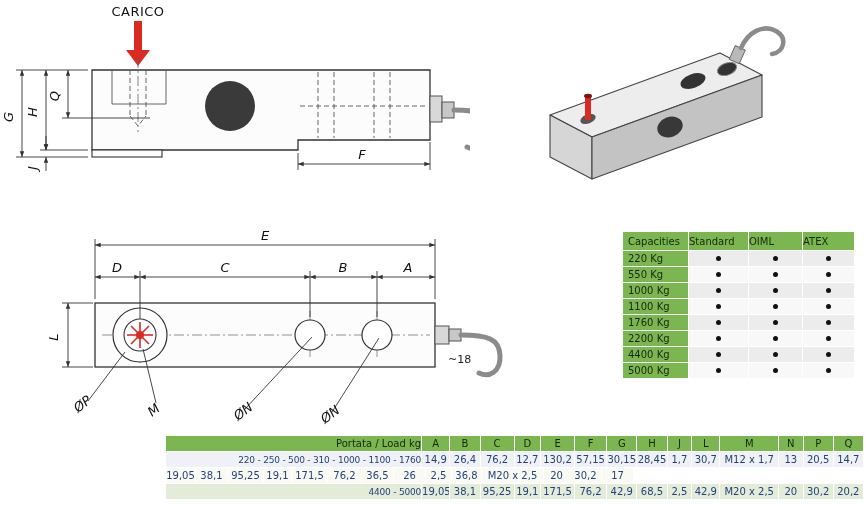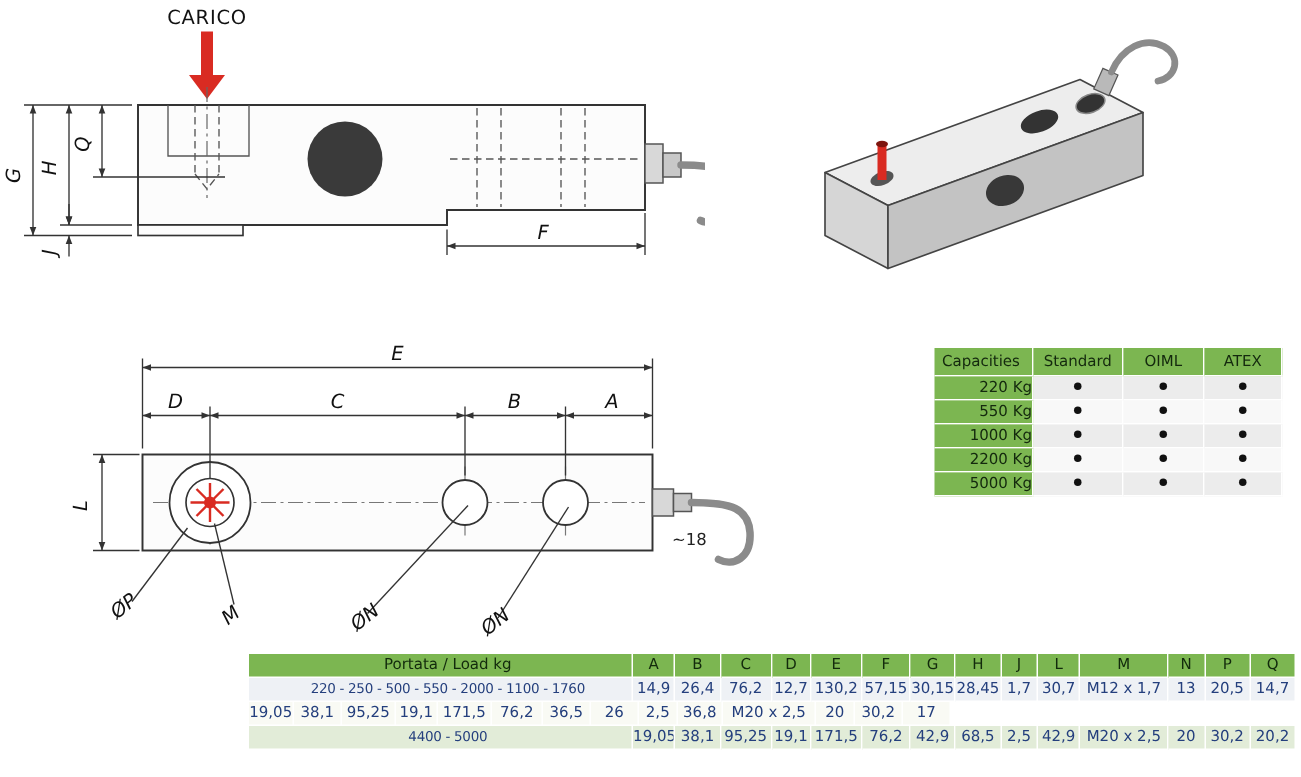--- a/index.html
+++ b/index.html
@@ -12,35 +12,35 @@
 
   .t-carico { font-size: 13px; fill: #111; letter-spacing: .5px; font-family: "DejaVu Sans", sans-serif; }
   .t-dim    { font-size: 13px; font-style: italic; fill: #111; font-family: "DejaVu Sans", sans-serif; }
   .t-small  { font-size: 11px; fill: #222; font-family: "DejaVu Sans", sans-serif; }
   .dimline line { stroke: #333; stroke-width: 0.9; }
 
   
   #capacities { position: absolute; left: 623px; top: 232px; width: 232px; font-size: 10px; color: #14290e; }
   .c-row { display: flex; }
   .c-cell { border-right: 1px solid #fff; border-bottom: 1px solid #fff; height: 16px; line-height: 16px; overflow: hidden; white-space: nowrap; }
-  .c-header .c-cell { height: 19px; line-height: 19px; background: #7cb651; text-align: center; }
+  .c-header .c-cell { height: 19px; line-height: 19px; background: #7cb651; text-align: left; }
   .c-header .c-c0 { text-align: left; padding-left: 5px; }
-  .c-c0 { width: 66px; text-align: right; } .c-c1 { width: 60px; } .c-c2 { width: 54px; } .c-c3 { width: 52px; }
+  .c-c0 { width: 66px; } .c-c1 { width: 60px; } .c-c2 { width: 54px; } .c-c3 { width: 52px; }
   .c-label { background: #7cb651; padding-left: 5px; }
   .c-dot { text-align: center; }
   .c-row:nth-child(even) .c-dot { background: #ececec; }
   .c-row:nth-child(odd):not(.c-header) .c-dot { background: #f8f8f8; }
   .dot { display: inline-block; width: 5px; height: 5px; border-radius: 50%; background: #111; vertical-align: middle; margin-top: -2px; }
 
   
   #dims { position: absolute; left: 166px; top: 436px; width: 698px; font-size: 10px; color: #243f7d; }
   .d-row { display: flex; }
   .d-cell { border-right: 1px solid #fff; border-bottom: 1px solid #fff; height: 16px; line-height: 16px; text-align: center; overflow: hidden; white-space: nowrap; }
   .d-header .d-cell { background: #7cb651; color: #122a0c; }
-  .d-c0 { width: 271px; text-align: center; padding-left: 10px; }
+  .d-c0 { width: 271px; text-align: right; padding-left: 10px; }
   .d-c1{width:30px}.d-c2{width:32px}.d-c3{width:36px}.d-c4{width:28px}.d-c5{width:36px}
   .d-c6{width:34px}.d-c7{width:32px}.d-c8{width:32px}.d-c9{width:26px}.d-c10{width:30px}
   .d-c11{width:62px}.d-c12{width:26px}.d-c13{width:32px}.d-c14{width:32px}
   .d-r1 .d-cell { background: #eef1f5; }
   .d-r2 .d-cell { background: #f9faf4; }
   .d-r3 .d-cell { background: #e2ecd8; }
   .d-port { font-size: 9px; letter-spacing: -0.2px; }
 </style>
 </head>
 <body>
@@ -220,21 +220,39 @@
       <div class="c-cell c-c2 c-dot"><span class="dot"></span></div>
       <div class="c-cell c-c3 c-dot"><span class="dot"></span></div>
     </div>
     <div class="c-row">
       <div class="c-cell c-c0 c-label">1000 Kg</div>
       <div class="c-cell c-c1 c-dot"><span class="dot"></span></div>
       <div class="c-cell c-c2 c-dot"><span class="dot"></span></div>
       <div class="c-cell c-c3 c-dot"><span class="dot"></span></div>
     </div>
     <div class="c-row">
+      <div class="c-cell c-c0 c-label">1100 Kg</div>
+      <div class="c-cell c-c1 c-dot"><span class="dot"></span></div>
+      <div class="c-cell c-c2 c-dot"><span class="dot"></span></div>
+      <div class="c-cell c-c3 c-dot"><span class="dot"></span></div>
+    </div>
+    <div class="c-row">
+      <div class="c-cell c-c0 c-label">1760 Kg</div>
+      <div class="c-cell c-c1 c-dot"><span class="dot"></span></div>
+      <div class="c-cell c-c2 c-dot"><span class="dot"></span></div>
+      <div class="c-cell c-c3 c-dot"><span class="dot"></span></div>
+    </div>
+    <div class="c-row">
       <div class="c-cell c-c0 c-label">2200 Kg</div>
+      <div class="c-cell c-c1 c-dot"><span class="dot"></span></div>
+      <div class="c-cell c-c2 c-dot"><span class="dot"></span></div>
+      <div class="c-cell c-c3 c-dot"><span class="dot"></span></div>
+    </div>
+    <div class="c-row">
+      <div class="c-cell c-c0 c-label">4400 Kg</div>
       <div class="c-cell c-c1 c-dot"><span class="dot"></span></div>
       <div class="c-cell c-c2 c-dot"><span class="dot"></span></div>
       <div class="c-cell c-c3 c-dot"><span class="dot"></span></div>
     </div>
     <div class="c-row">
       <div class="c-cell c-c0 c-label">5000 Kg</div>
       <div class="c-cell c-c1 c-dot"><span class="dot"></span></div>
       <div class="c-cell c-c2 c-dot"><span class="dot"></span></div>
       <div class="c-cell c-c3 c-dot"><span class="dot"></span></div>
     </div>
@@ -253,21 +271,21 @@
       <div class="d-cell d-c8">H</div>
       <div class="d-cell d-c9">J</div>
       <div class="d-cell d-c10">L</div>
       <div class="d-cell d-c11">M</div>
       <div class="d-cell d-c12">N</div>
       <div class="d-cell d-c13">P</div>
       <div class="d-cell d-c14">Q</div>
     </div>
 
     <div class="d-row d-r1">
-      <div class="d-cell d-c0 d-port">220 - 250 - 500 - 550 - 2000 - 1100 - 1760</div>
+      <div class="d-cell d-c0 d-port">220 - 250 - 500 - 310 - 1000 - 1100 - 1760</div>
       <div class="d-cell d-c1">14,9</div>
       <div class="d-cell d-c2">26,4</div>
       <div class="d-cell d-c3">76,2</div>
       <div class="d-cell d-c4">12,7</div>
       <div class="d-cell d-c5">130,2</div>
       <div class="d-cell d-c6">57,15</div>
       <div class="d-cell d-c7">30,15</div>
       <div class="d-cell d-c8">28,45</div>
       <div class="d-cell d-c9">1,7</div>
       <div class="d-cell d-c10">30,7</div>

